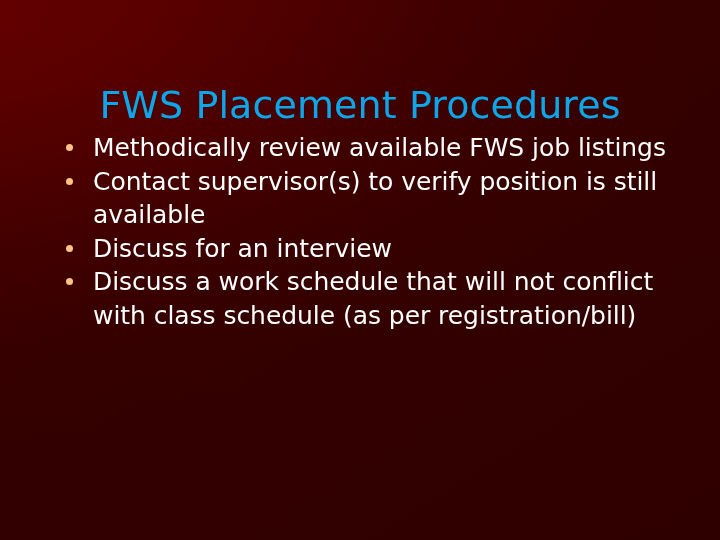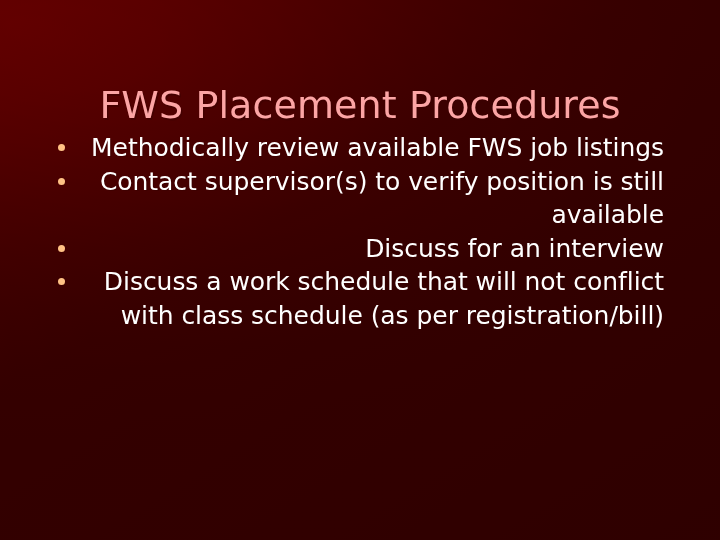--- a/index.html
+++ b/index.html
@@ -42,39 +42,38 @@
     inset: 0;
   }
 
   
   .title {
     position: absolute;
     left: 0;
     top: 58px;
     width: 720px;
     text-align: center;
-    color: #fca5a5;
+    color: #0ea5e9;
     font-size: 38px;
     line-height: 44px;
     font-weight: 400;
     letter-spacing: 0.1px;
     white-space: nowrap;
     text-shadow: 1.5px 1.5px 0 rgba(60, 0, 0, 0.55);
   }
 
   
   .bullet-list {
     position: absolute;
-    left: 52px;
+    left: 60px;
     top: 131px;
     width: 612px;
     margin: 0;
     padding: 0;
     list-style: none;
-    text-align: right;
   }
 
   .bullet-item {
     position: relative;
     padding-left: 33px;
     margin: 0 0 0.5px 0;
     color: #ffffff;
     font-size: 25px;
     line-height: 33.2px;
     font-weight: 400;

